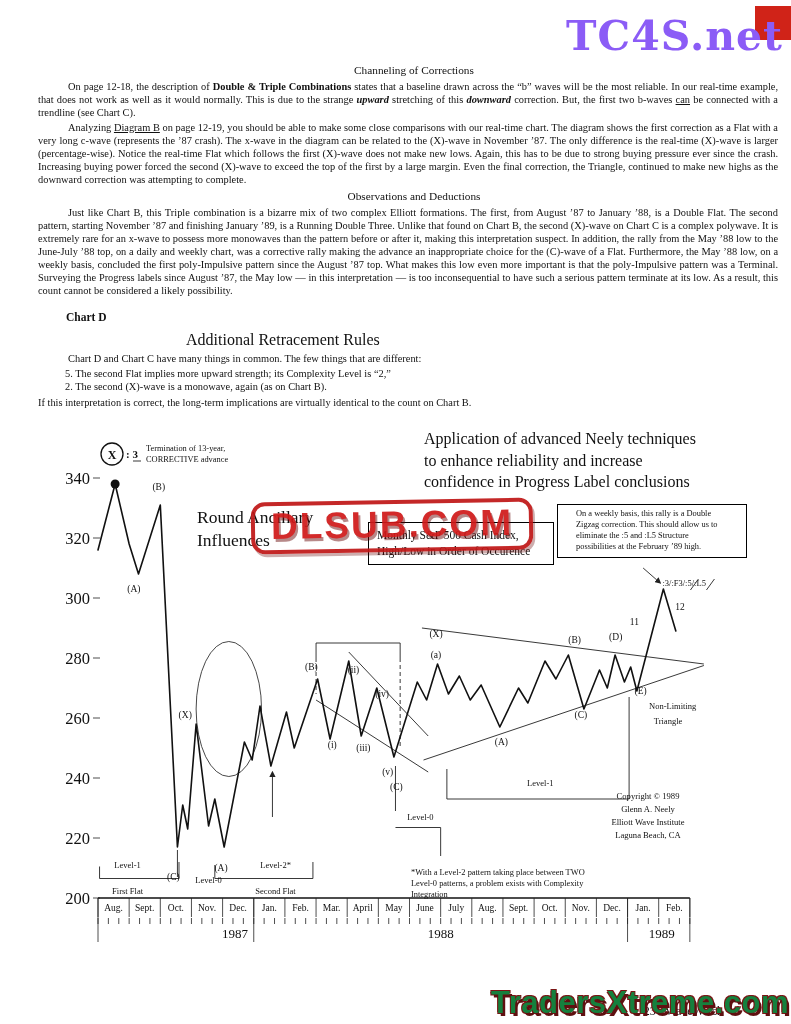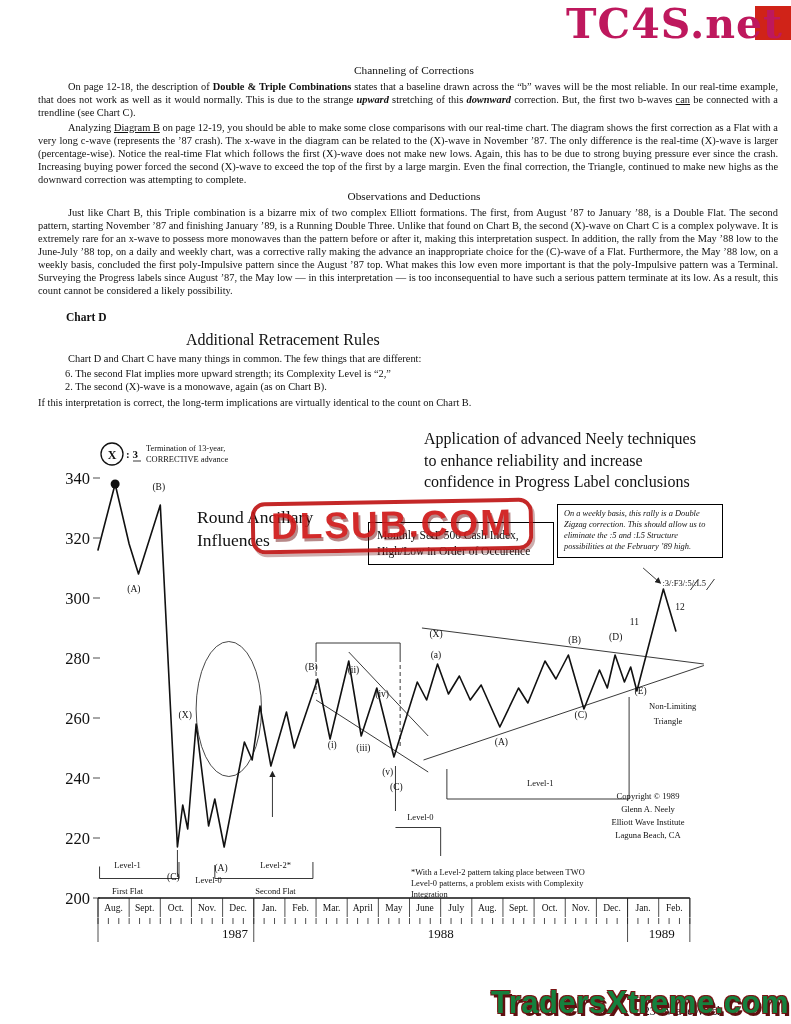--- a/index.html
+++ b/index.html
@@ -1,21 +1,21 @@
 <!DOCTYPE html>
 <html><head>
 <meta charset="utf-8">
 <style>
   html,body{margin:0;padding:0;background:#e8e8e8;}
   .page{position:relative;width:791px;height:1024px;background:#ffffff;margin:0 auto;
         font-family:"Liberation Serif",serif;color:#111;overflow:hidden;}
 
   
   .tc4s-red{position:absolute;top:6px;right:0;width:36px;height:34px;background:#d02318;}
-  .tc4s{position:absolute;top:0;right:8px;font-size:41px;font-weight:bold;color:#be185d;
+  .tc4s{position:absolute;top:12px;right:8px;font-size:41px;font-weight:bold;color:#8b5cf6;
         letter-spacing:1px;font-family:"DejaVu Serif",serif;}
 
   
   .doc-text{position:absolute;left:38px;top:60px;width:752px;font-size:10.4px;line-height:13px;
             text-align:justify;}
   .h-center{text-align:center;font-size:11.3px;margin:4px 0 3px 0;}
   .para{margin:0 12px 2px 0;text-indent:30px;}
   .r-b{font-weight:bold;}
   .r-bi{font-weight:bold;font-style:italic;}
   .r-u{text-decoration:underline;}
@@ -43,22 +43,22 @@
   .cxt{font:bold 12px "Liberation Serif",serif;fill:#111;}
   .cxt2{font:bold 11px "Liberation Serif",serif;fill:#111;}
 
   
   .cann{position:absolute;font-family:"Liberation Serif",serif;}
   .term{left:146px;top:16px;width:122px;font-size:8.4px;line-height:1.25;}
   .app{left:424px;top:0px;width:288px;font-size:16px;line-height:1.35;}
   .round{left:197px;top:78px;width:130px;font-size:17.5px;line-height:1.3;}
   .monthly{left:368px;top:94px;width:168px;border:1.5px solid #000;padding:5px 8px;
            font-size:11.5px;line-height:1.35;background:#fff;}
-  .weekly{left:557px;top:76px;width:152px;border:1px solid #000;padding:4px 6px;
-          font-size:8.4px;line-height:1.3;background:#fff;font-style:italic;}
+  .weekly{left:557px;top:76px;width:152px;border:1px solid #000;padding:4px 18px;
+          font-size:8.4px;line-height:1.3;background:#fff;}
   .serious{left:286px;top:166px;width:126px;font-size:8.4px;line-height:1.25;text-align:center;}
   .aster{left:411px;top:440px;width:174px;font-size:8.4px;line-height:1.3;}
   .copyr{left:592px;top:362px;width:112px;font-size:8.6px;line-height:1.5;text-align:center;}
 
   .stamp{position:absolute;left:251px;top:72px;font-family:"Liberation Sans",sans-serif;
          font-size:37px;font-weight:bold;color:#d01818;border:4px solid #c01616;
          border-radius:14px;padding:0 16px 2px 16px;letter-spacing:2px;opacity:.92;
          text-shadow:2px 3px 0 rgba(100,0,0,.5);transform:rotate(-1deg);
          box-shadow:2px 3px 0 rgba(100,0,0,.35);}
 
@@ -77,21 +77,21 @@
 
   <div class="doc-text">
     <div class="h-center">Channeling of Corrections</div>
     <p class="para"><span>On page 12-18, the description of </span><span class="r-b">Double &amp; Triple Combinations</span><span> states that a baseline drawn across the “b” waves will be the most reliable.  In our real-time example, that does not work as well as it would normally.  This is due to the strange </span><span class="r-bi">upward</span><span> stretching of this </span><span class="r-bi">downward</span><span> correction.  But, the first two b-waves </span><span class="r-u">can</span><span> be connected with a trendline (see Chart C).</span></p>
     <p class="para"><span>Analyzing </span><span class="r-u">Diagram B</span><span> on page 12-19, you should be able to make some close comparisons with our real-time chart.  The diagram shows the first correction as a Flat with a very long c-wave (represents the ’87 crash).  The x-wave in the diagram can be related to the (X)-wave in November ’87.  The only difference is the real-time (X)-wave is larger (percentage-wise).  Notice the real-time Flat which follows the first (X)-wave does not make new lows.  Again, this has to be due to strong buying pressure ever since the crash.  Increasing buying power forced the second (X)-wave to exceed the top of the first by a large margin.  Even the final correction, the Triangle, continued to make new highs as the downward correction was attempting to complete.</span></p>
     <div class="h-center">Observations and Deductions</div>
     <p class="para">Just like Chart B, this Triple combination is a bizarre mix of two complex Elliott formations.  The first, from August ’87 to January ’88, is a Double Flat.  The second pattern, starting November ’87 and finishing January ’89, is a Running Double Three.  Unlike that found on Chart B, the second (X)-wave on Chart C is a complex polywave.  It is extremely rare for an x-wave to possess more monowaves than the pattern before or after it, making this interpretation suspect.  In addition, the rally from the May ’88 low to the June-July ’88 top, on a daily and weekly chart, was a corrective rally making the advance an inappropriate choice for the (C)-wave of a Flat.  Furthermore, the May ’88 low, on a weekly basis, concluded the first poly-Impulsive pattern since the August ’87 top.  What makes this low even more important is that the poly-Impulsive pattern was a Terminal.  Surveying the Progress labels since August ’87, the May low — in this interpretation — is too inconsequential to have such a serious pattern terminate at its low.  As a result, this count cannot be considered a likely possibility.</p>
     <div class="chart-d">Chart D</div>
     <div class="h-retr">Additional Retracement Rules</div>
     <p class="para">Chart D and Chart C have many things in common.  The few things that are different:</p>
-    <div class="list-item">6.  The second Flat implies more upward strength; its Complexity Level is “2,”</div>
+    <div class="list-item">5.  The second Flat implies more upward strength; its Complexity Level is “2,”</div>
     <div class="list-item">2.  The second (X)-wave is a monowave, again (as on Chart B).</div>
     <p class="para p5">If this interpretation is correct, the long-term implications are virtually identical to the count on Chart B.</p>
   </div>
 
   <div class="chart-wrap">
     <svg id="chart-svg" width="745" height="530">
         <defs>
           <marker id="arr" viewBox="0 0 10 10" refX="8" refY="5" markerWidth="7" markerHeight="7" orient="auto-start-reverse">
             <path d="M0,0 L10,5 L0,10 z" fill="#222"></path>
           </marker>

